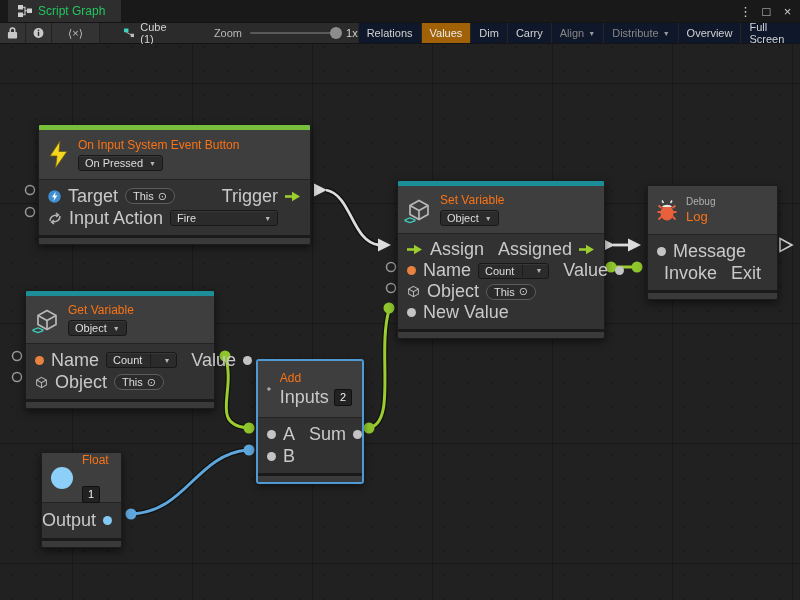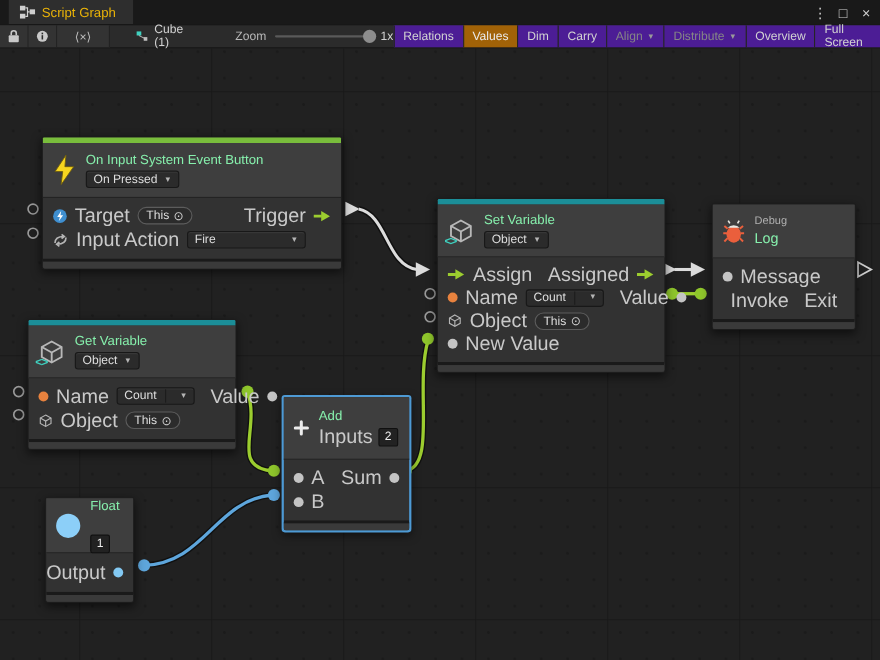--- a/index.html
+++ b/index.html
@@ -2,38 +2,38 @@
 <html><head>
 <meta charset="utf-8">
 <style>
   * { margin:0; padding:0; box-sizing:border-box; }
   html,body { width:800px; height:600px; overflow:hidden; }
   body { position:relative; background:#181818; font-family:"Liberation Sans","DejaVu Sans",sans-serif; color:#cfcfcf; }
 
   
   .tabbar { position:absolute; left:0; top:0; width:800px; height:22px; background:#191919; }
   .tab { position:absolute; left:8px; top:0; height:22px; display:flex; align-items:center; gap:6px;
-         padding:0 16px 0 10px; background:#2e2e2e; font-size:12px; color:#eab308; }
+         padding:0 16px 0 10px; background:#2e2e2e; font-size:12px; color:#22c55e; }
   .win-controls { position:absolute; right:4px; top:0; height:22px; display:flex; align-items:center; gap:4px; }
   .win-btn { width:17px; height:18px; display:flex; align-items:center; justify-content:center;
              color:#cfcfcf; font-size:13px; line-height:1; }
 
   
   .toolbar { position:absolute; left:0; top:22px; width:800px; height:22px; background:#2b2b2b;
              border-top:1px solid #141414; border-bottom:1px solid #141414;
              display:flex; align-items:stretch; font-size:11px; color:#d2d2d2; }
   .tbtn { display:flex; align-items:center; justify-content:center; background:#333;
           border-right:1px solid #222; padding:0 7px; }
   .tbtn.w26 { width:26px; } .tbtn.w60 { width:58px; }
   .tb-graph { display:flex; align-items:center; gap:6px; padding:0 10px; margin-left:14px; }
   .tb-zoom { display:flex; align-items:center; gap:8px; margin-left:32px; }
   .zoom-track { position:relative; width:88px; height:2px; background:#5a5a5a; border-radius:1px; }
   .zoom-handle { position:absolute; right:-4px; top:-5px; width:12px; height:12px; border-radius:50%; background:#8d8d8d; }
   .tb-spacer { flex:1; }
-  .tb-btn { display:flex; align-items:center; gap:4px; padding:0 8px; background:#4c1d95; border-left:1px solid #252525; }
+  .tb-btn { display:flex; align-items:center; gap:4px; padding:0 8px; background:#0f172a; border-left:1px solid #252525; }
   .tb-btn.active { background:#a16207; color:#eaeaea; }
   .tb-btn.disabled { color:#868686; }
   .chev-s { font-size:7px; color:#9a9a9a; }
 
   
   #canvas { position:absolute; left:0; top:44px; width:800px; height:556px; background-color:#212121;
     background-image:
       linear-gradient(to right,#191919 1px,transparent 1px),
       linear-gradient(to bottom,#191919 1px,transparent 1px),
       radial-gradient(circle,#1b1b1b 1.1px,transparent 1.4px);
@@ -45,21 +45,21 @@
 
   
   .node { position:absolute; z-index:3; background:#323232; border:1px solid #1c1c1c; border-radius:2px;
           box-shadow:0 3px 9px rgba(0,0,0,.55); font-size:12px; color:#c9c9c9; }
   .node.selected { border:1px solid #4e9ad4; box-shadow:0 0 0 1px #4e9ad4, 0 3px 9px rgba(0,0,0,.55); }
   .accent { height:5px; border-radius:1px 1px 0 0; }
   .accent.event { background:#79bd3c; }
   .accent.variable { background:#1b8e98; }
   .n-header { background:#3e3e3e; display:flex; align-items:center; gap:9px; padding:0 10px 0 9px;
               border-bottom:1px solid #232323; }
-  .n-title { color:#86efac; font-size:12px; }
+  .n-title { color:#f97316; font-size:12px; }
   .n-sub { color:#b0b0b0; font-size:10px; margin-bottom:1px; }
   .n-body { padding:5px 0 6px; }
   .row { display:flex; align-items:center; gap:7px; padding:0 9px; }
   .spacer { flex:1; }
   .lbl { color:#c9c9c9; font-size:18px; white-space:nowrap; }
   .n-footer { height:9px; background:#3a3a3a; border-top:3px solid #1a1a1a; border-radius:0 0 2px 2px; }
 
   .dd { display:inline-flex; align-items:center; gap:6px; background:#2b2b2b; border:1px solid #181818;
         border-radius:3px; padding:1px 6px; font-size:11px; color:#dedede;
         box-shadow:inset 0 1px 0 rgba(255,255,255,.06); }
@@ -408,21 +408,21 @@
       <span class="lbl">Exit</span>
       <svg width="16" height="11" viewBox="0 0 16 11">
         <path d="M0 5.5 H7.5" stroke="#9ccd2f" stroke-width="2.6"></path>
           <path d="M7 0.8 L15 5.5 L7 10.2 Z" fill="#9ccd2f"></path>
       </svg>
     </div>
   </div>
   <div class="n-footer"></div>
 </div>
 
-<div class="node selected" style="left:257px; top:360px; width:116px;">
+<div class="node selected" style="left:257px; top:360px; width:106px;">
   <div class="n-header" style="height:57px;">
     <svg width="26" height="26" viewBox="0 0 26 26">
       <path d="M13 2.5 V23.5 M2.5 13 H23.5" stroke="#ececec" stroke-width="5.2" stroke-linecap="round"></path>
     </svg>
     <div class="stack" style="gap:2px;">
       <span class="n-title">Add</span>
       <span style="display:flex; align-items:center; gap:5px;">
         <span class="lbl">Inputs</span>
         <span class="field">2</span>
       </span>

